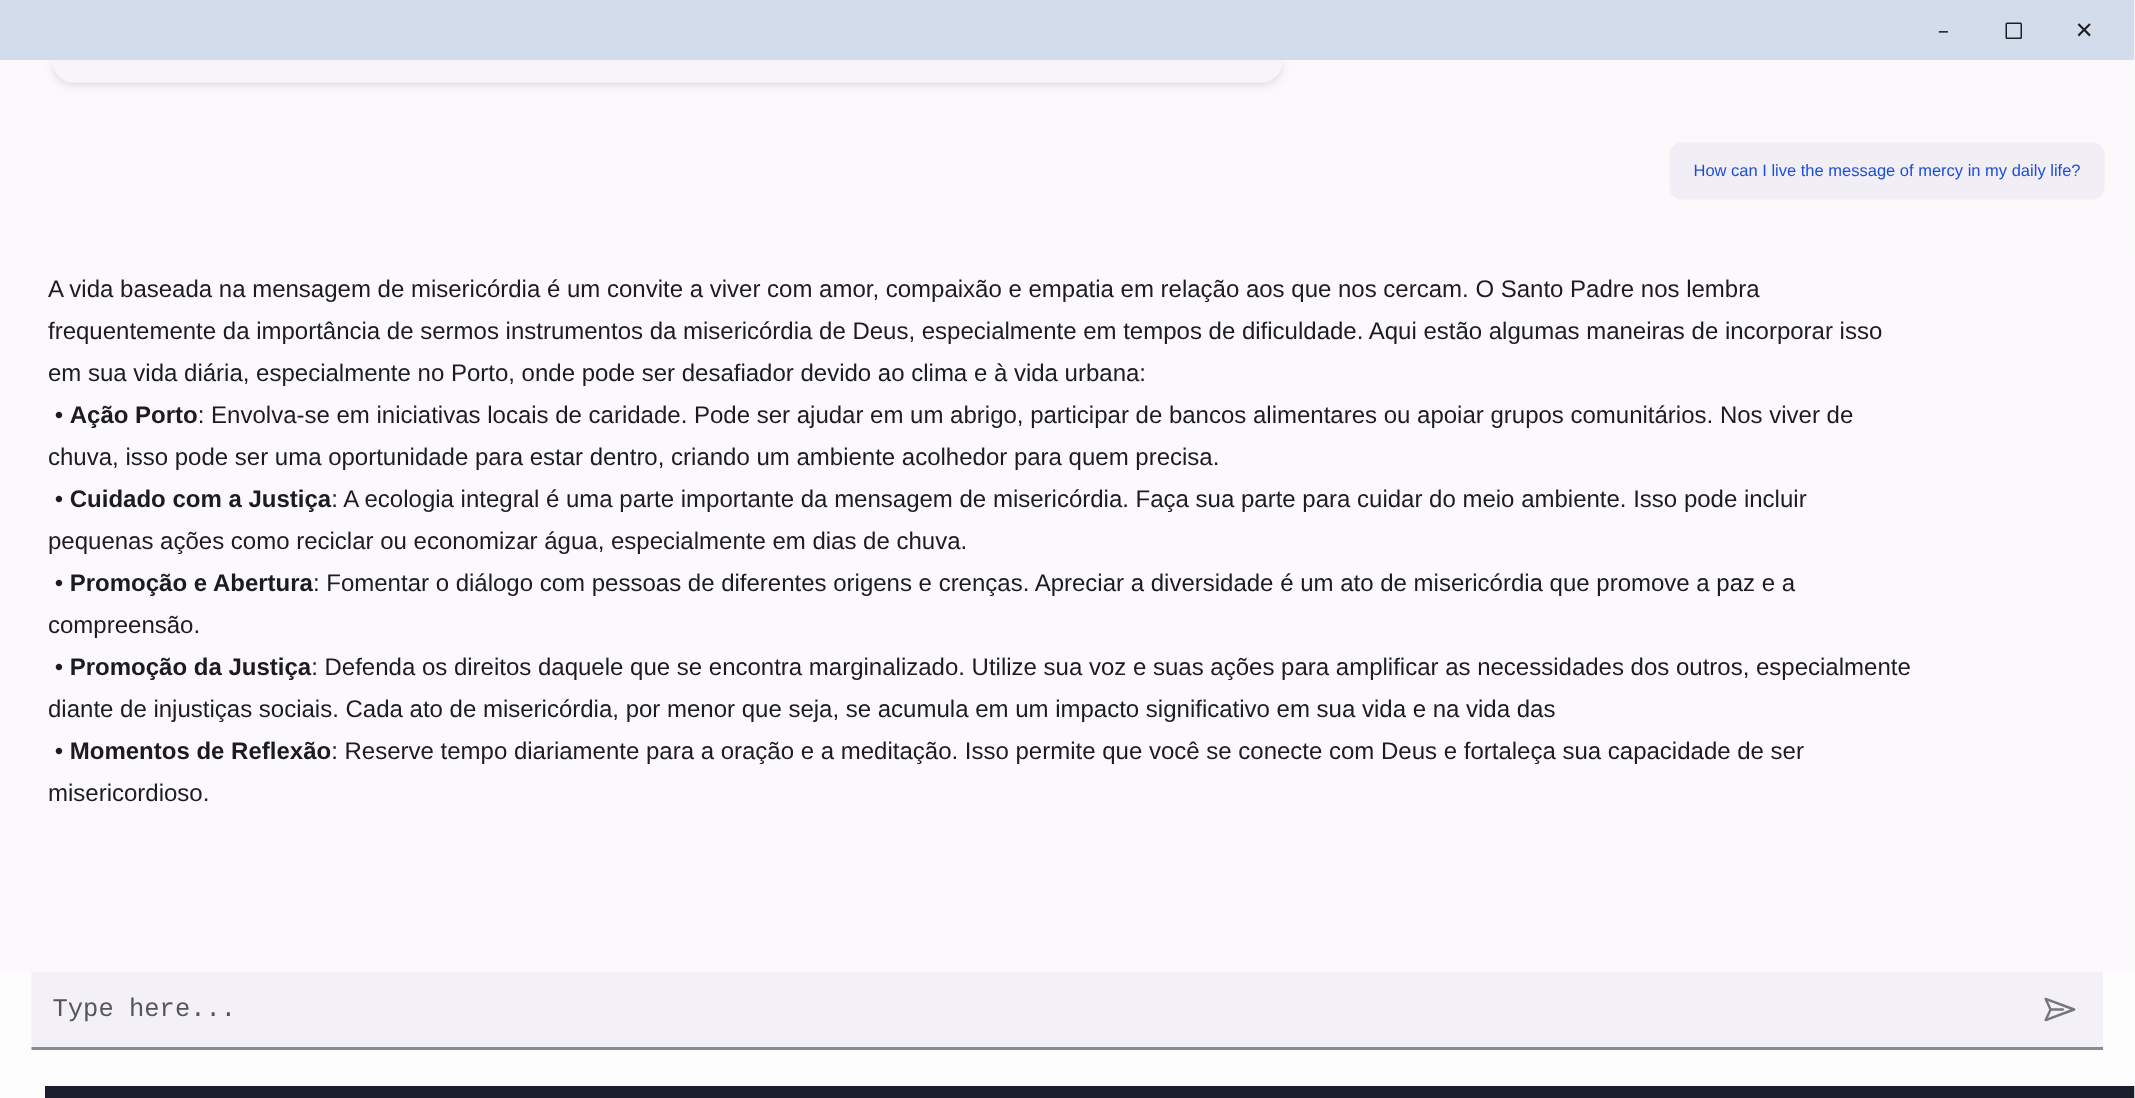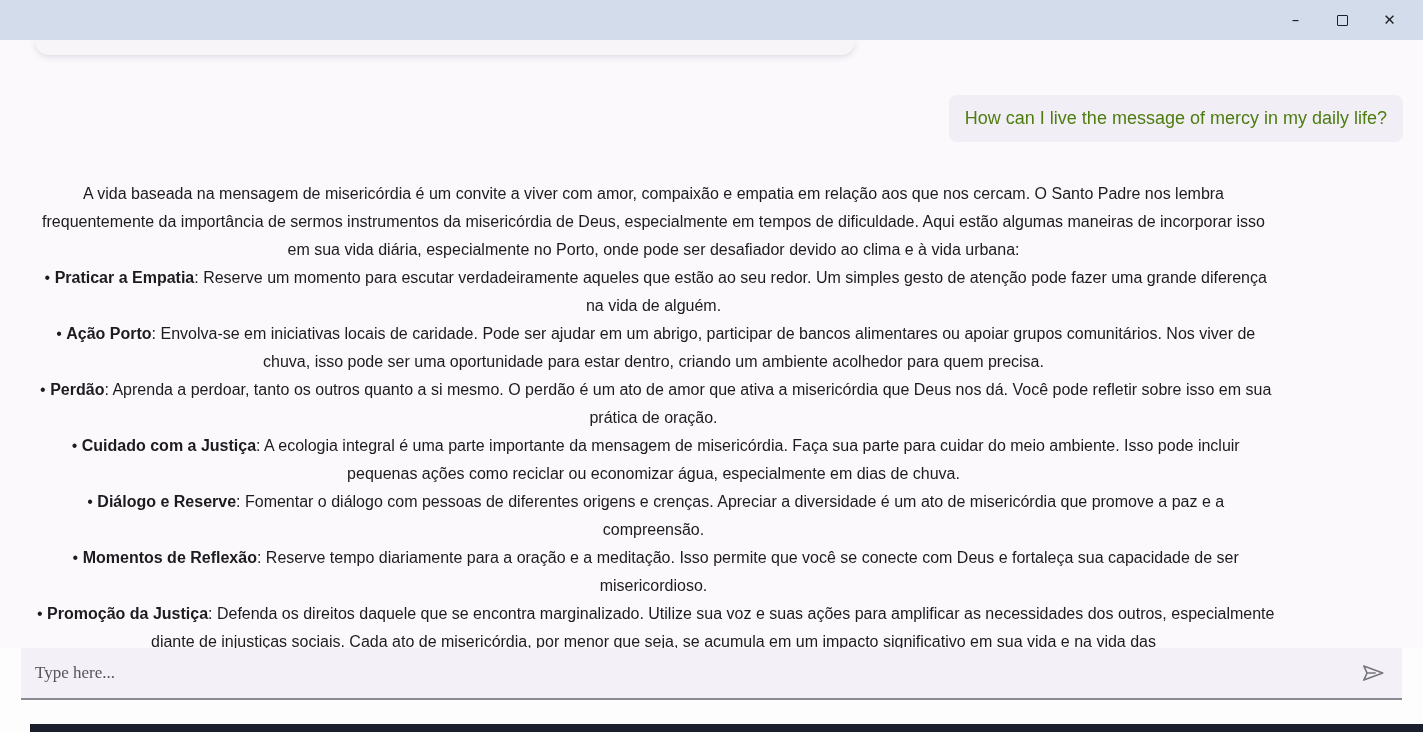--- a/index.html
+++ b/index.html
@@ -36,40 +36,40 @@
     background: #f8f5f9;
     border-radius: 0 0 14px 14px;
     box-shadow: 0 2px 6px rgba(110,100,135,0.20);
   }
   .user-row {
     position: absolute; top: 55px; right: 20px; max-width: 700px;
   }
   .user-bubble {
     background: #f1eef6; border-radius: 8px;
     padding: 13px 16px;
-    font-size: 18px; color: #4d7c0f;
+    font-size: 11px; color: #1d4ed8;
   }
   .assistant {
     position: absolute; left: 32px; top: 140px; right: 148px;
     font-size: 16px; line-height: 28px; color: #1b1b20;
   }
-  .assistant p { margin: 0; text-align: center; }
+  .assistant p { margin: 0; }
   .assistant b { font-weight: bold; }
 
   
   .composer {
     position: absolute; left: 21px; right: 21px; top: 648px; height: 52px;
     background: #f3f0f7;
     border-bottom: 2px solid #8a8a92;
     display: flex; align-items: center;
     padding: 0 8px 0 14px;
   }
   .composer input {
     flex: 1; background: transparent; border: none; outline: none;
-    font-family: Liberation Serif, serif;
+    font-family: Liberation Mono, monospace;
     font-size: 17px; color: #1b1b20;
   }
   .composer input::placeholder { color: #55555c; opacity: 1; }
   .send-btn {
     width: 42px; height: 42px; flex: 0 0 auto;
     background: transparent; border: none; cursor: pointer;
     display: flex; align-items: center; justify-content: center;
   }
 
   
@@ -100,39 +100,33 @@
   <div class="user-row">
     <div class="user-bubble">
       <span>How can I live the message of mercy in my daily life?</span>
     </div>
   </div>
 
   <div class="assistant">
     <p>A vida baseada na mensagem de misericórdia é um convite a viver com amor, compaixão e empatia em relação aos que nos cercam. O Santo Padre nos lembra frequentemente da importância de sermos instrumentos da misericórdia de Deus, especialmente em tempos de dificuldade. Aqui estão algumas maneiras de incorporar isso em sua vida diária, especialmente no Porto, onde pode ser desafiador devido ao clima e à vida urbana:</p>
 
     <p>
-      <span>&nbsp;• </span><b>Praticar a Empatia</b><span>: Reserve um momento para escutar verdadeiramente aqueles que estão ao seu redor. Um simples gesto de atenção pode fazer uma grande diferença na vida de alguém.</span>
-    </p>
-    <p>
       <span>&nbsp;• </span><b>Ação Porto</b><span>: Envolva-se em iniciativas locais de caridade. Pode ser ajudar em um abrigo, participar de bancos alimentares ou apoiar grupos comunitários. Nos viver de chuva, isso pode ser uma oportunidade para estar dentro, criando um ambiente acolhedor para quem precisa.</span>
-    </p>
-    <p>
-      <span>&nbsp;• </span><b>Perdão</b><span>: Aprenda a perdoar, tanto os outros quanto a si mesmo. O perdão é um ato de amor que ativa a misericórdia que Deus nos dá. Você pode refletir sobre isso em sua prática de oração.</span>
     </p>
     <p>
       <span>&nbsp;• </span><b>Cuidado com a Justiça</b><span>: A ecologia integral é uma parte importante da mensagem de misericórdia. Faça sua parte para cuidar do meio ambiente. Isso pode incluir pequenas ações como reciclar ou economizar água, especialmente em dias de chuva.</span>
     </p>
     <p>
-      <span>&nbsp;• </span><b>Diálogo e Reserve</b><span>: Fomentar o diálogo com pessoas de diferentes origens e crenças. Apreciar a diversidade é um ato de misericórdia que promove a paz e a compreensão.</span>
+      <span>&nbsp;• </span><b>Promoção e Abertura</b><span>: Fomentar o diálogo com pessoas de diferentes origens e crenças. Apreciar a diversidade é um ato de misericórdia que promove a paz e a compreensão.</span>
+    </p>
+    <p>
+      <span>&nbsp;• </span><b>Promoção da Justiça</b><span>: Defenda os direitos daquele que se encontra marginalizado. Utilize sua voz e suas ações para amplificar as necessidades dos outros, especialmente diante de injustiças sociais. Cada ato de misericórdia, por menor que seja, se acumula em um impacto significativo em sua vida e na vida das</span>
     </p>
     <p>
       <span>&nbsp;• </span><b>Momentos de Reflexão</b><span>: Reserve tempo diariamente para a oração e a meditação. Isso permite que você se conecte com Deus e fortaleça sua capacidade de ser misericordioso.</span>
-    </p>
-    <p>
-      <span>&nbsp;• </span><b>Promoção da Justiça</b><span>: Defenda os direitos daquele que se encontra marginalizado. Utilize sua voz e suas ações para amplificar as necessidades dos outros, especialmente diante de injustiças sociais. Cada ato de misericórdia, por menor que seja, se acumula em um impacto significativo em sua vida e na vida das</span>
     </p>
   </div>
 </div>
 
 <div class="composer">
   <input type="text" placeholder="Type here..." style="">
   <button class="send-btn">
     <svg width="26" height="26" viewBox="0 0 24 24" fill="none" stroke="#76767f" stroke-width="1.5" stroke-linejoin="round" stroke-linecap="round">
       <path d="M3.5 5.5 L21 12 L3.5 18.5 L6.5 12 Z"></path>
       <line x1="6.5" y1="12" x2="14" y2="12"></line>

